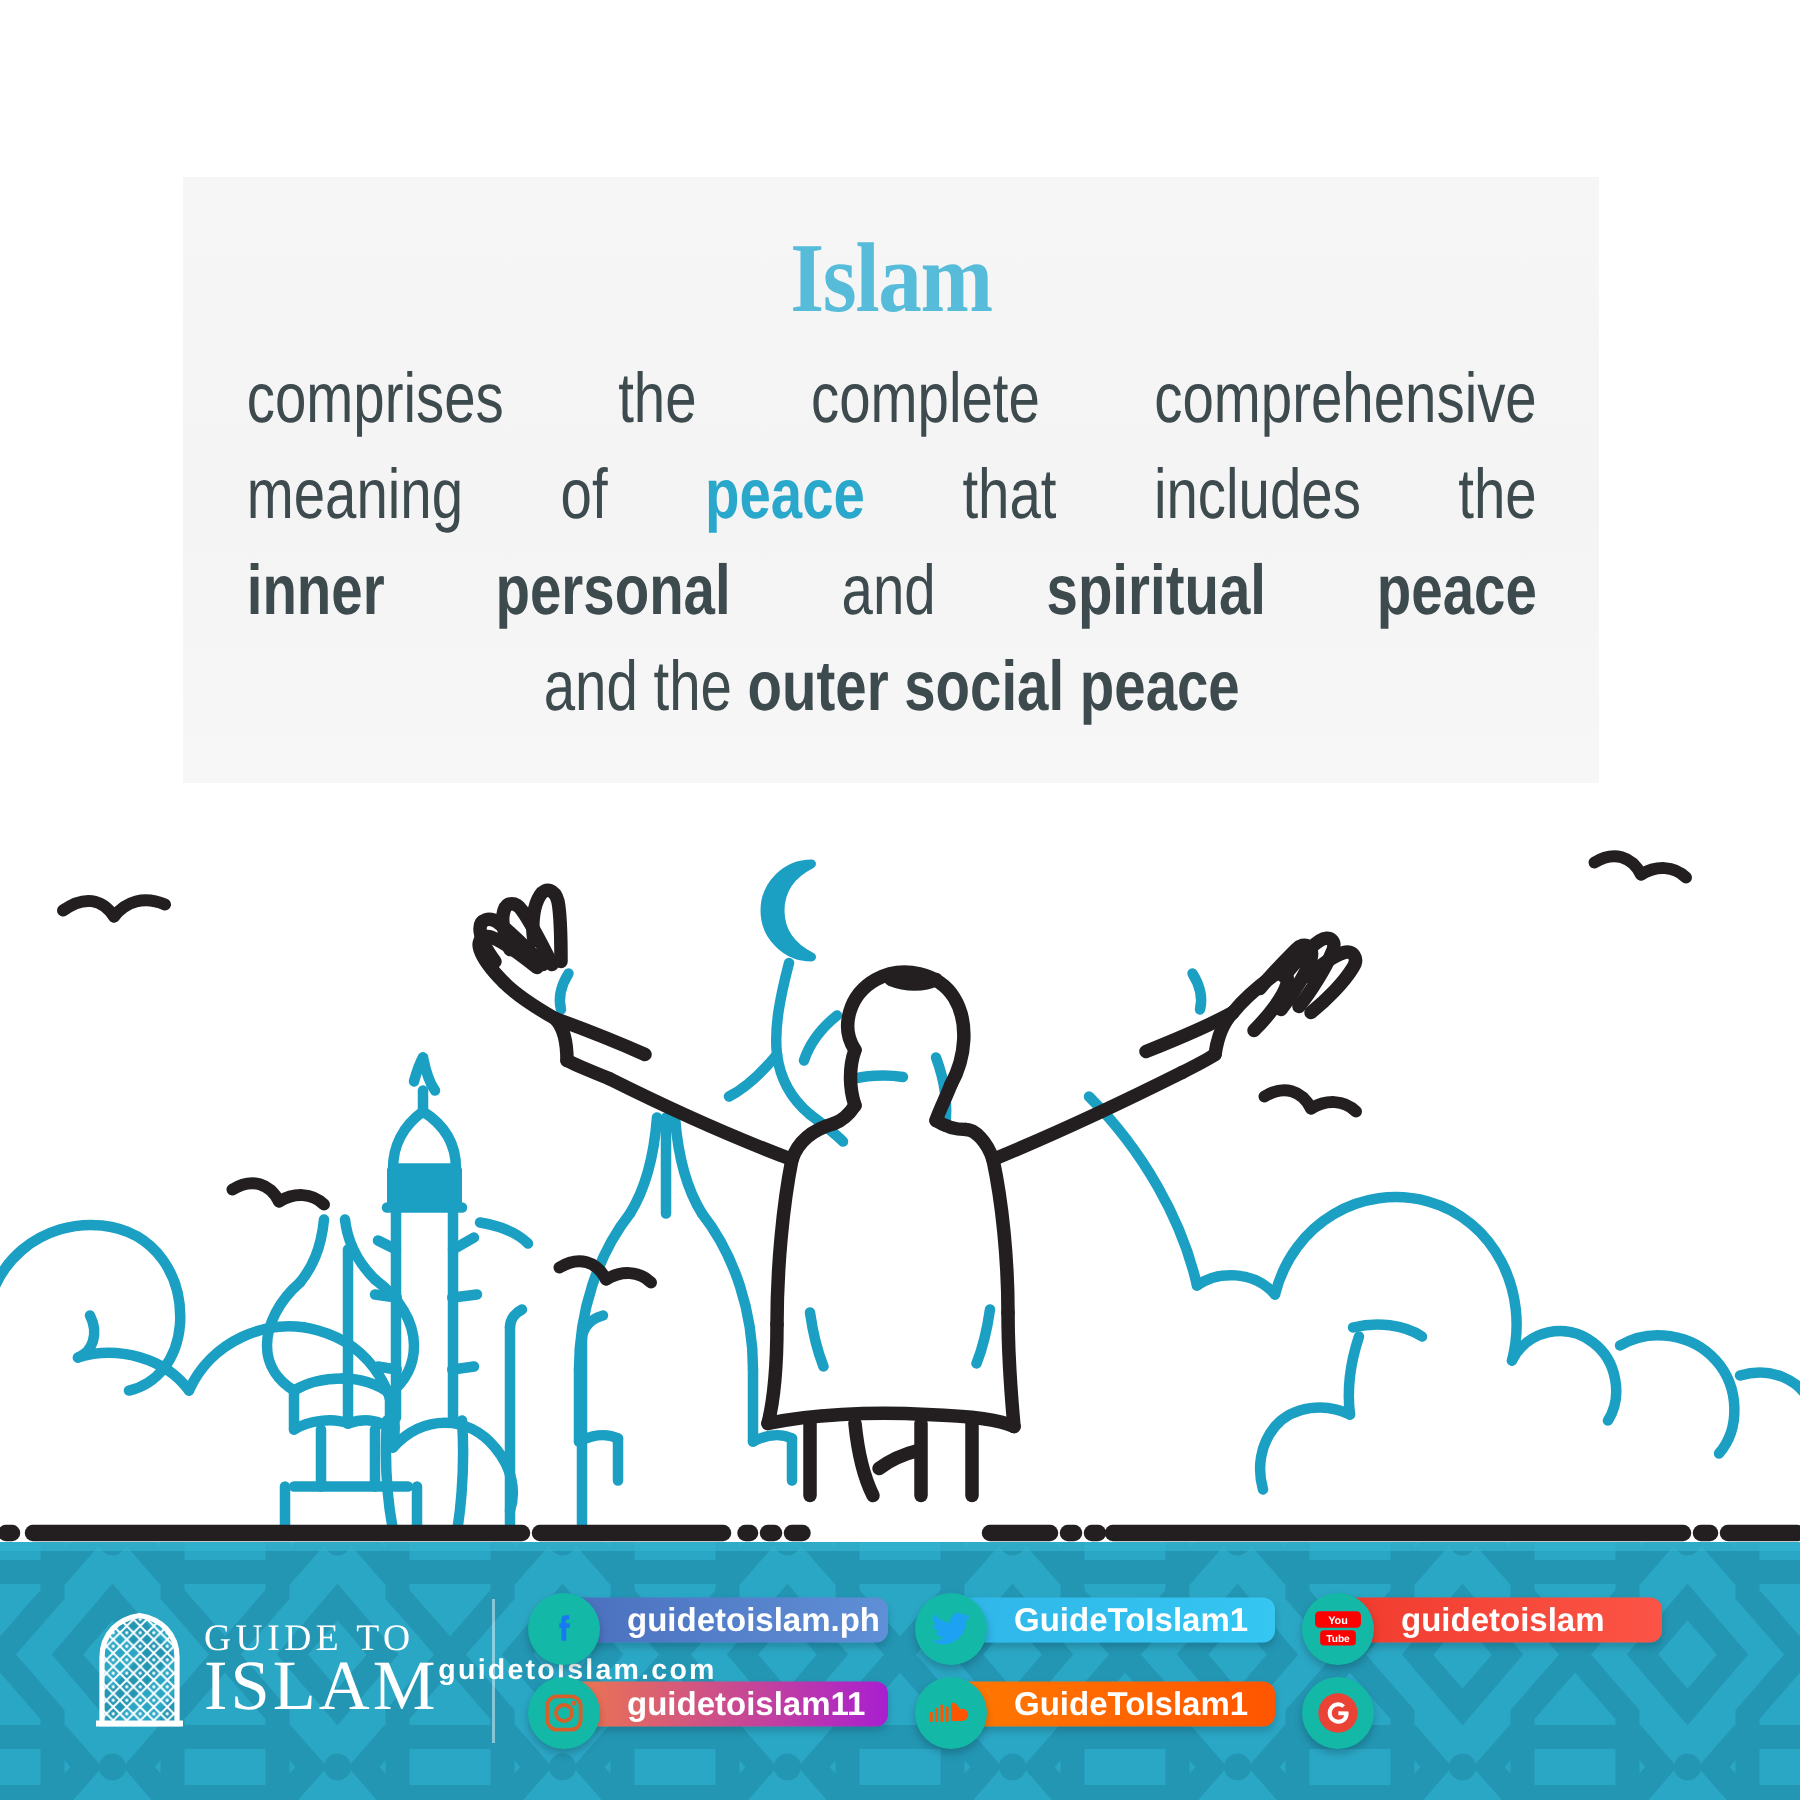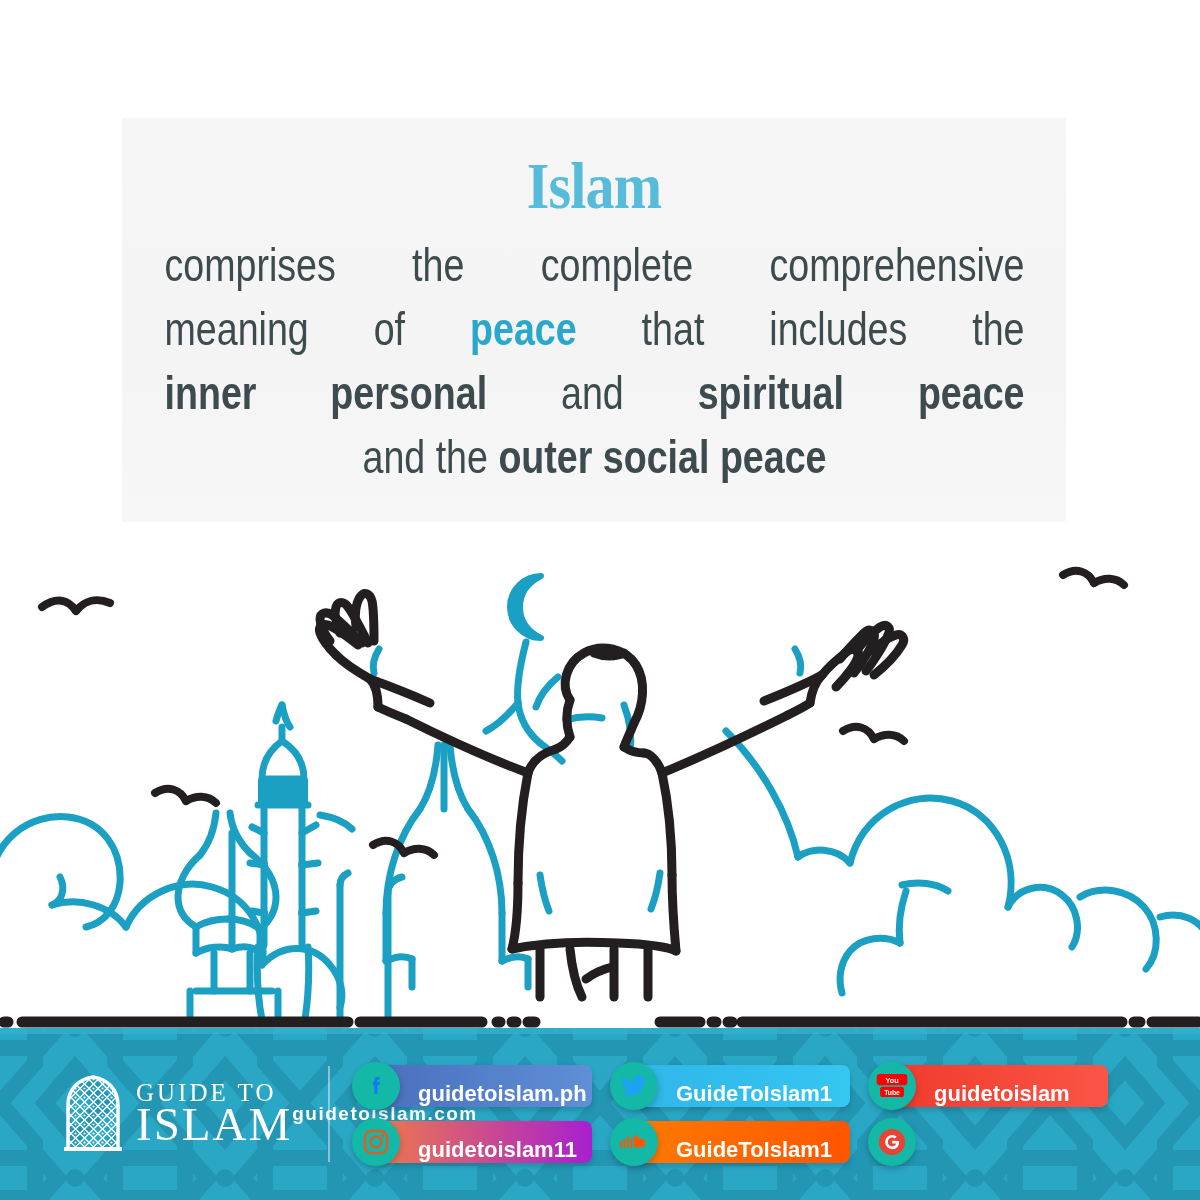--- a/index.html
+++ b/index.html
@@ -126,24 +126,24 @@
     align-content: center;
   }
   .social-chip {
     position: relative;
     height: 42px;
     display: flex; align-items: center;
   }
   .chip-pill {
     position: absolute;
     left: 22px; top: 0;
-    height: 42px;
+    height: 30px;
     width: 218px;
     border-radius: 8px;
-    display: flex; align-items: flex-end;
+    display: flex; align-items: center;
     padding-left: 44px;
     box-shadow: 0 3px 6px rgba(0,0,0,.18);
   }
   .chip-label {
     color: #ffffff;
     font-size: 22px;
     font-weight: bold;
     font-family: "Liberation Sans", sans-serif;
     letter-spacing: 0px;
     white-space: nowrap;

